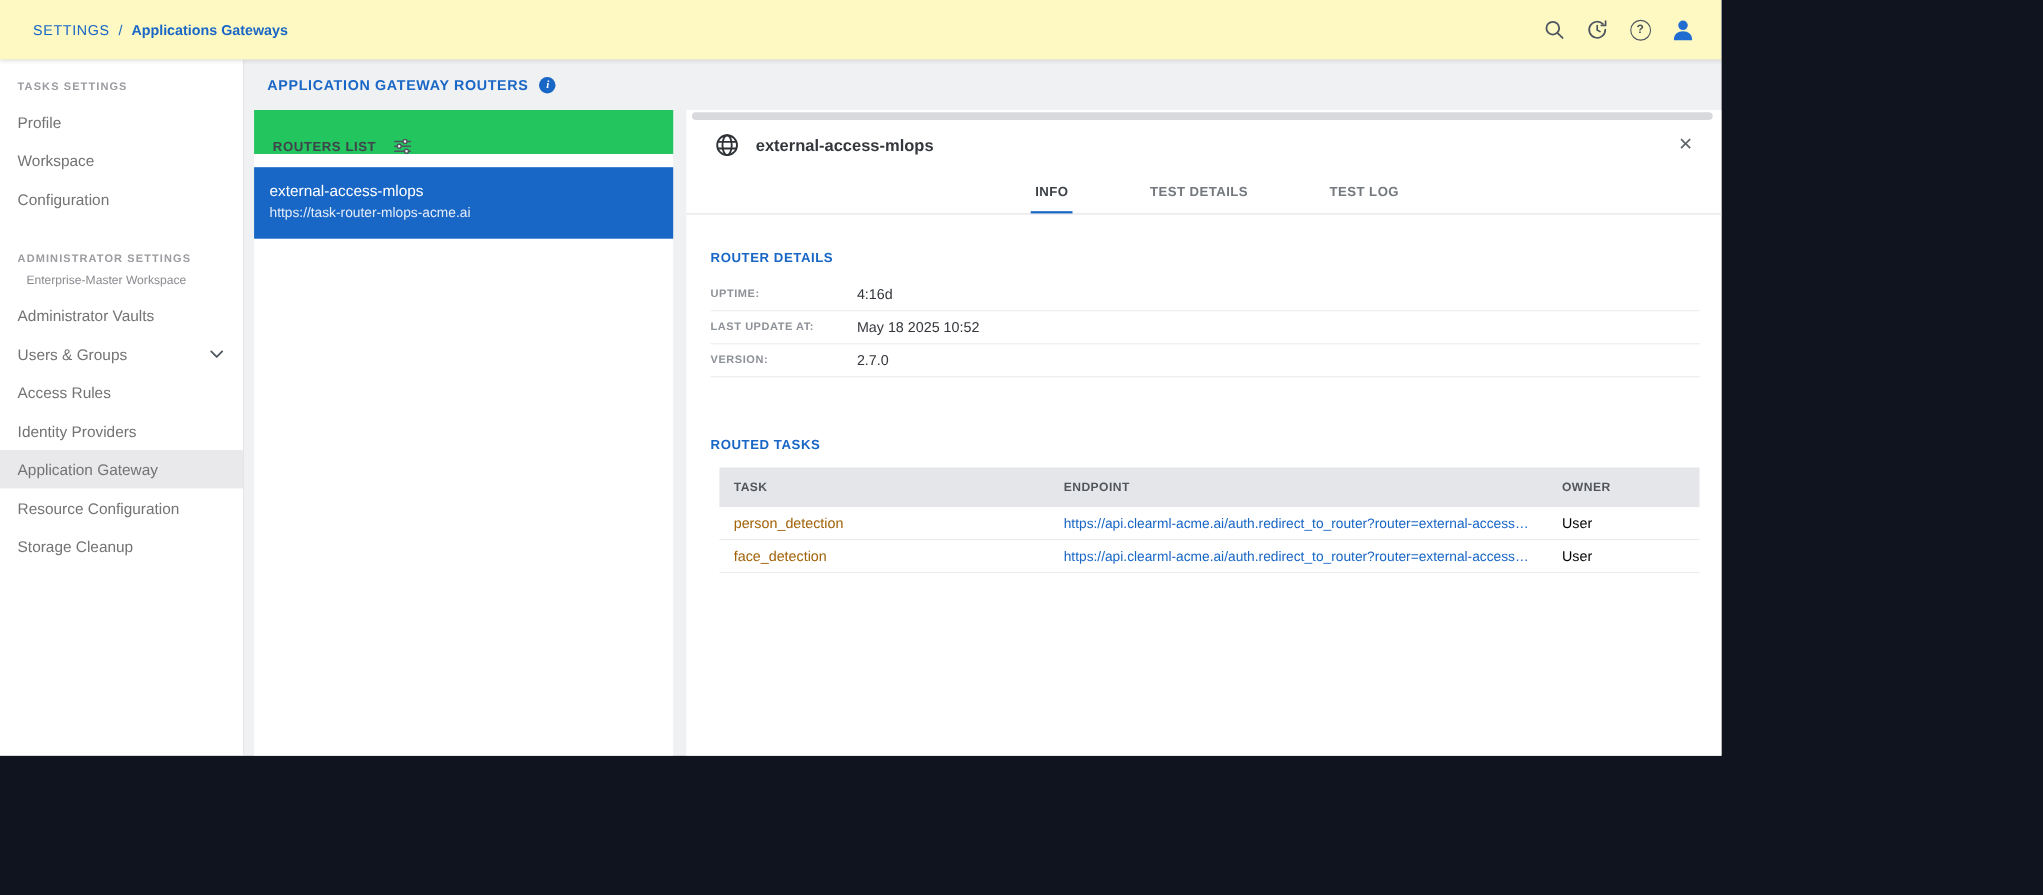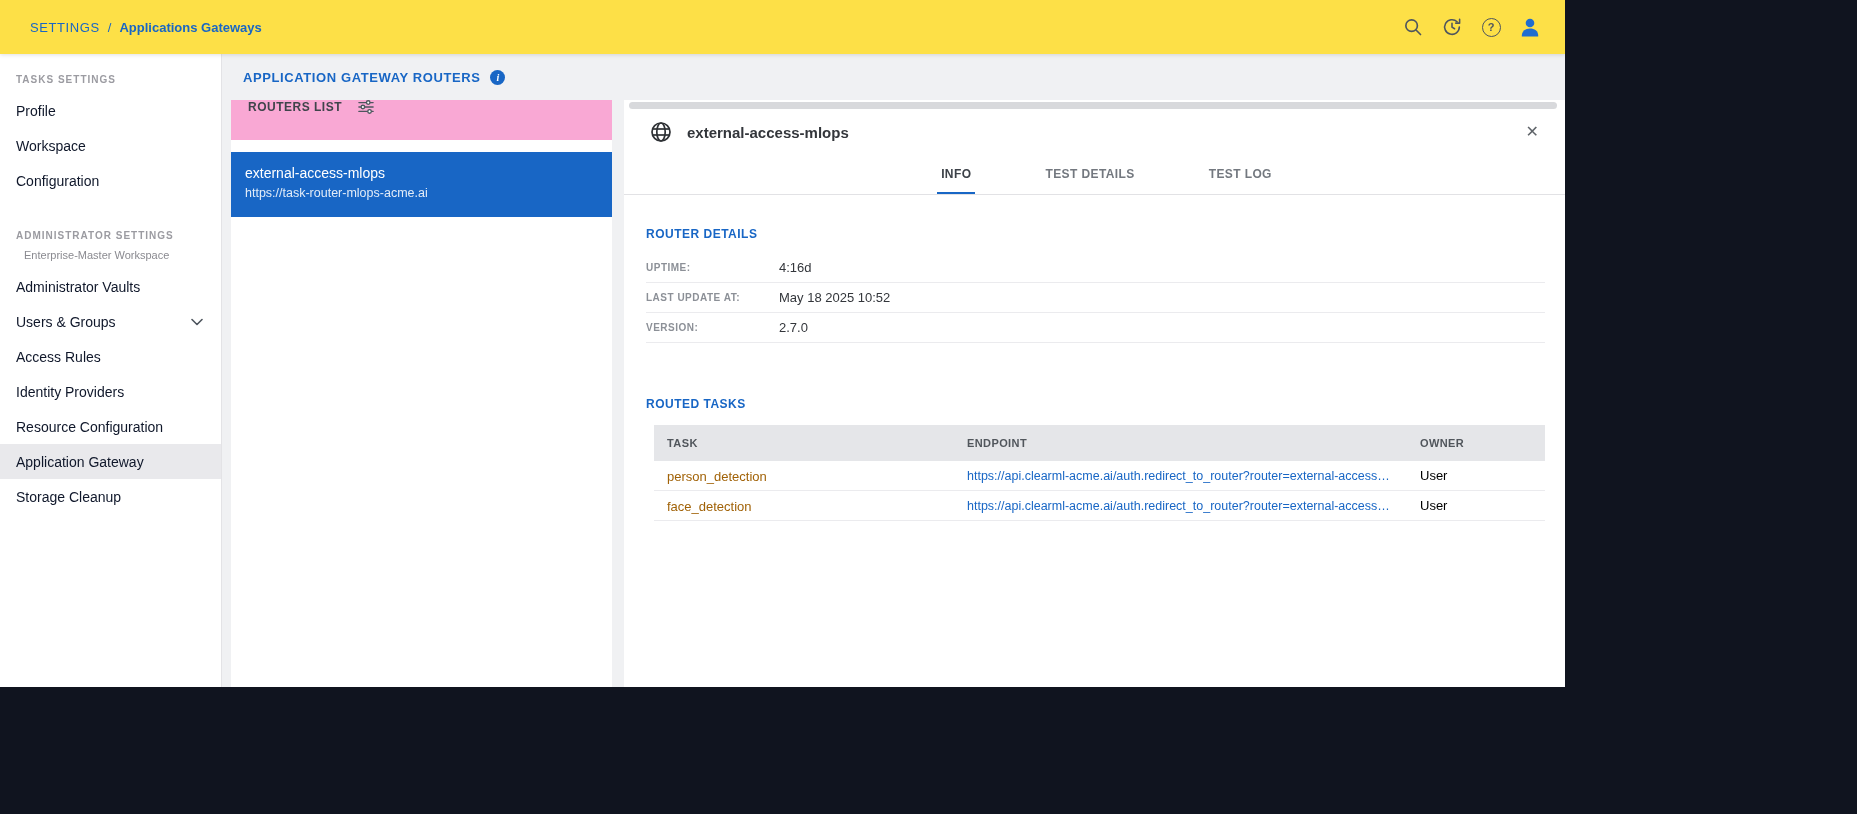--- a/index.html
+++ b/index.html
@@ -2,55 +2,55 @@
 <html><head>
 <meta charset="utf-8">
 <style>
   * { margin:0; padding:0; box-sizing:border-box; }
   html,body { width:1857px; height:814px; }
   body { background:#10141f; font-family:"Liberation Sans", sans-serif; position:relative; overflow:hidden; }
 
   .app { position:absolute; top:0; left:0; width:1565px; height:687px; background:#f0f1f3; overflow:hidden; display:flex; flex-direction:column; }
 
   
-  .topbar { height:54px; background:#fde047; display:flex; align-items:center; justify-content:space-between;
+  .topbar { height:54px; background:#fef9c3; display:flex; align-items:center; justify-content:space-between;
             padding:0 23px 0 30px; box-shadow:0 1px 4px rgba(0,0,0,.12); position:relative; z-index:6; flex-shrink:0; }
   .breadcrumb { display:flex; align-items:center; gap:8px; font-size:13px; color:#1866c5; }
   .crumb-root { letter-spacing:.6px; cursor:pointer; }
   .crumb-sep { color:#1866c5; }
   .crumb-current { font-weight:700; }
   .topbar-icons { display:flex; align-items:center; gap:15px; }
   .tb-icon { width:24px; height:24px; display:flex; align-items:center; justify-content:center; cursor:pointer; }
   .help-circle { width:19px; height:19px; border:1.8px solid #4e555e; border-radius:50%;
                  display:flex; align-items:center; justify-content:center; font-size:11px; font-weight:700; color:#4e555e; }
 
   
   .layout { flex:1; display:flex; min-height:0; }
 
   
   .sidebar { width:222px; background:#ffffff; border-right:1px solid #e3e3e6; padding-top:10px; flex-shrink:0; }
   .side-section-label { font-size:10px; font-weight:700; color:#9b9ba1; letter-spacing:1px; padding:10px 16px 8px; }
   .side-sub-label { font-size:11px; color:#8a8a90; padding:0 16px 8px 24px; }
   .side-item { height:35px; display:flex; align-items:center; justify-content:space-between; padding:0 18px 0 16px;
-               font-size:14px; color:#0f172a; cursor:pointer; }
+               font-size:14px; color:#737373; cursor:pointer; }
   .side-item.selected { background:#e9e9ec; }
   .section-admin { margin-top:22px; }
 
   
   .main { flex:1; display:flex; flex-direction:column; min-width:0; background:#f0f1f3; }
   .main-title-row { height:46px; display:flex; align-items:center; gap:10px; padding-left:21px; flex-shrink:0; }
   .main-title { color:#1866c5; font-size:13px; font-weight:700; letter-spacing:.6px; }
   .info-badge { width:15px; height:15px; border-radius:50%; background:#1866c5; color:#fff; font-size:10px; font-weight:700;
                 font-family:"Liberation Serif", serif; font-style:italic; display:flex; align-items:center; justify-content:center; cursor:pointer; }
 
   .panels { flex:1; display:flex; gap:12px; padding-left:9px; min-height:0; }
 
   
   .routers-panel { width:381px; flex-shrink:0; display:flex; flex-direction:column; }
-  .routers-header { height:40px; background:#f9a8d4; display:flex; align-items:flex-start; gap:16px; padding:0 17px;
+  .routers-header { height:40px; background:#22c55e; display:flex; align-items:flex-end; gap:16px; padding:0 17px;
                     font-size:12px; font-weight:700; color:#3f444b; letter-spacing:.5px; flex-shrink:0; }
   .routers-body { flex:1; background:#ffffff; padding-top:12px; }
   .router-item { min-height:65px; background:#1866c5; color:#ffffff; padding:13px 14px 12px; cursor:pointer; }
   .router-item-name { font-size:14px; margin-bottom:5px; }
   .router-item-url { font-size:12.5px; opacity:.88; }
 
   
   .detail-panel { flex:1; background:#ffffff; position:relative; display:flex; flex-direction:column; min-width:0; }
   .hscrollbar { position:absolute; top:2px; left:5px; right:8px; height:7px; background:#d8d9dc; border-radius:4px; cursor:pointer; }
   .detail-header { margin-top:10px; height:44px; display:flex; align-items:center; gap:14px; padding:0 26px 0 25px; flex-shrink:0; }
@@ -143,25 +143,25 @@
               <path d="M1 1.5 L6 6.5 L11 1.5"></path>
             </svg>
           </span>
         </div>
         <div class="side-item">
           <span>Access Rules</span>
         </div>
         <div class="side-item">
           <span>Identity Providers</span>
         </div>
-        <div class="side-item">
-          <span>Resource Configuration</span>
-        </div>
         <div class="side-item selected">
           <span>Application Gateway</span>
+        </div>
+        <div class="side-item">
+          <span>Resource Configuration</span>
         </div>
         <div class="side-item">
           <span>Storage Cleanup</span>
         </div>
       </div>
     </div>
 
     <div class="main">
       <div class="main-title-row">
         <span class="main-title">APPLICATION GATEWAY ROUTERS</span>

